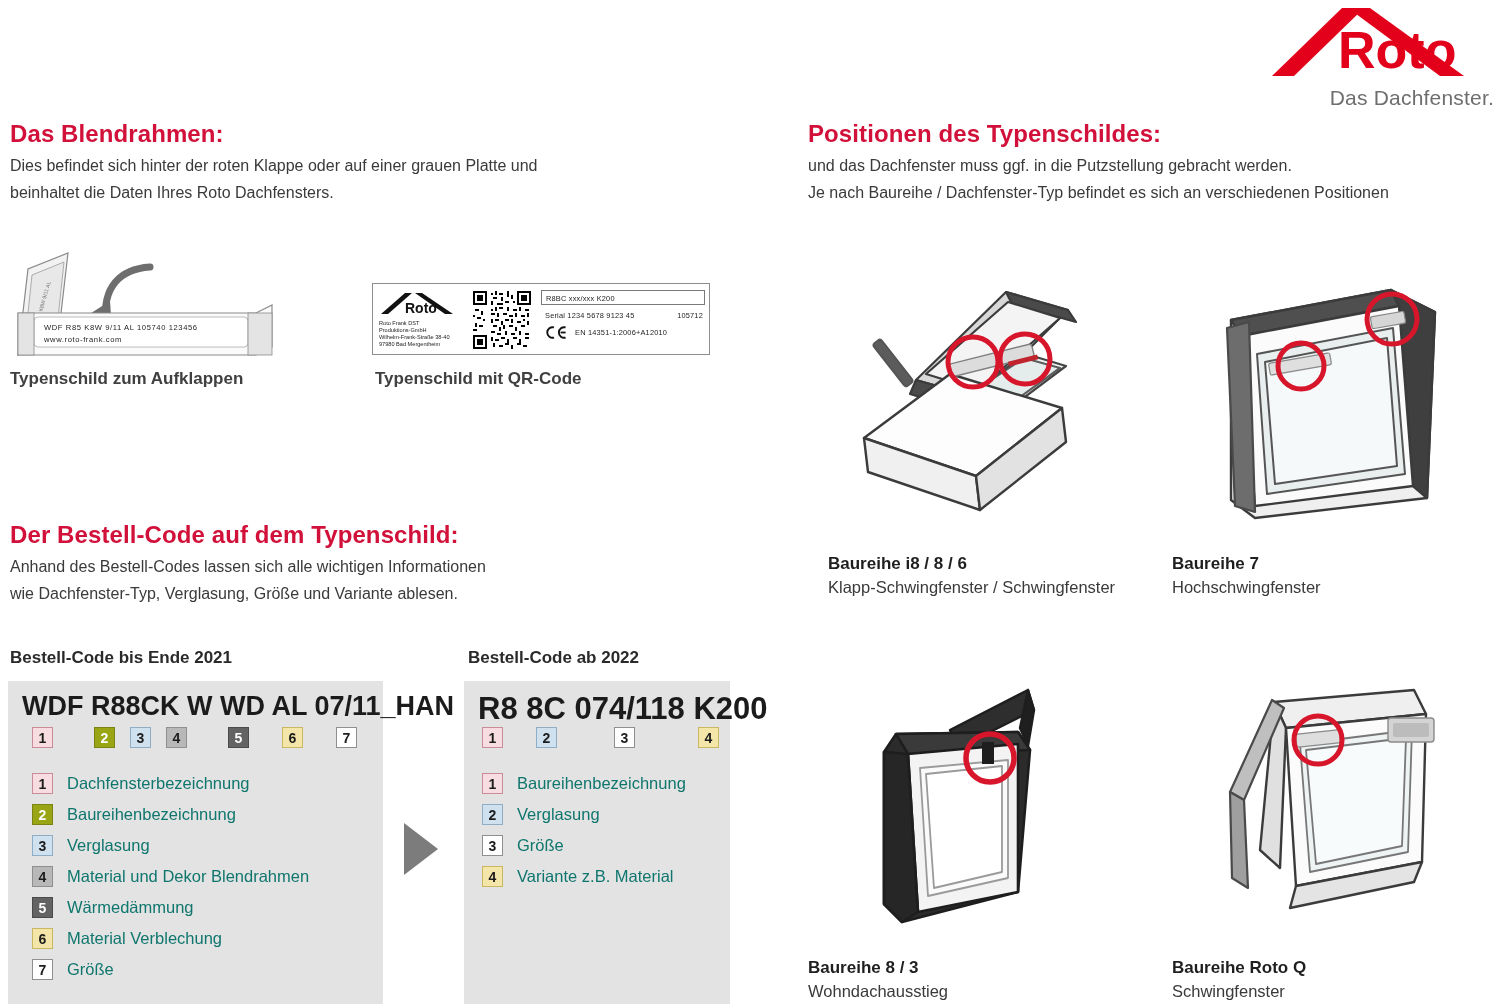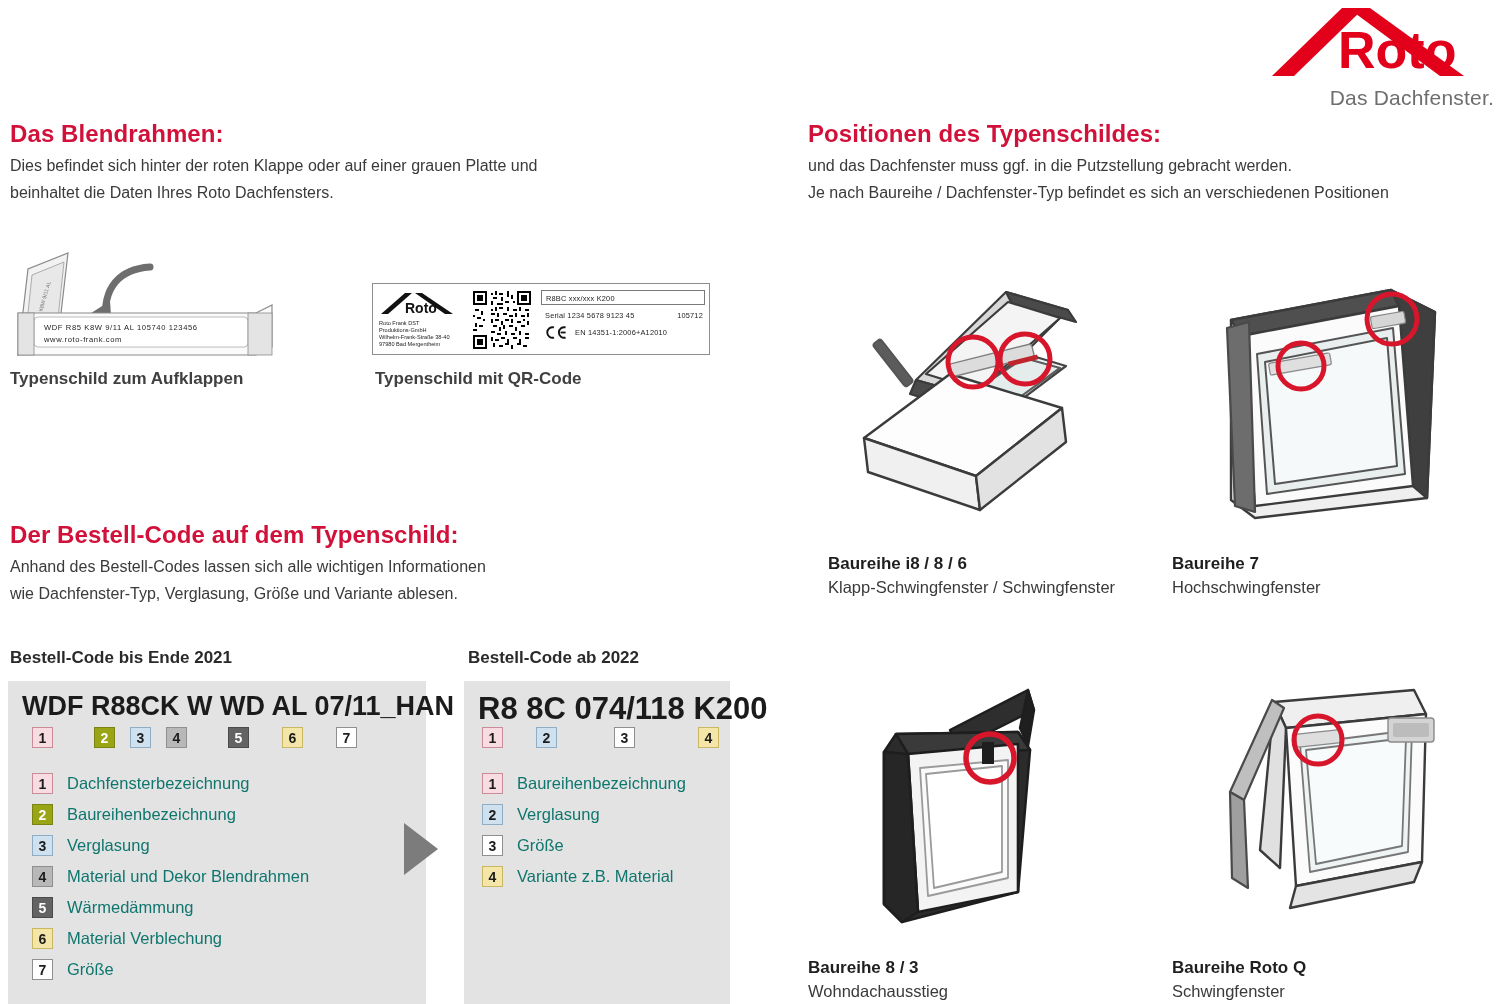--- a/index.html
+++ b/index.html
@@ -244,21 +244,21 @@
   </div>
   <div class="cap" style="left:375px;top:369px;">Typenschild mit QR-Code</div>
 
   <div class="h-red" style="left:10px;top:521px;">Der Bestell-Code auf dem Typenschild:</div>
   <div class="para" style="left:10px;top:553px;width:640px;">
     <div>Anhand des Bestell-Codes lassen sich alle wichtigen Informationen</div>
     <div>wie Dachfenster-Typ, Verglasung, Größe und Variante ablesen.</div>
   </div>
 
   <div class="code-title" style="left:10px;top:648px;">Bestell-Code bis Ende 2021</div>
-  <div class="panel" style="left:8px;top:681px;width:375px;height:323px;padding-left:43px;">
+  <div class="panel" style="left:8px;top:681px;width:375px;height:323px;">
     <div class="code-line" style="position:absolute;left:14px;top:10px;font-size:27px;">WDF R88CK W WD AL 07/11_HAN</div>
     <div id="old-segs" style="position:absolute;left:24px;top:46px;">
         <span style="position: absolute; left: 0px;"><span class="badge" style="background: rgb(247, 221, 226); color: rgb(27, 27, 27); border-color: rgb(201, 140, 152);">1</span></span>
         <span style="position: absolute; left: 62px;"><span class="badge" style="background: rgb(154, 165, 21); color: rgb(255, 255, 255); border-color: rgb(124, 132, 17);">2</span></span>
         <span style="position: absolute; left: 98px;"><span class="badge" style="background: rgb(207, 224, 238); color: rgb(27, 27, 27); border-color: rgb(143, 174, 198);">3</span></span>
         <span style="position: absolute; left: 134px;"><span class="badge" style="background: rgb(184, 184, 184); color: rgb(27, 27, 27); border-color: rgb(143, 143, 143);">4</span></span>
         <span style="position: absolute; left: 196px;"><span class="badge" style="background: rgb(99, 99, 99); color: rgb(255, 255, 255); border-color: rgb(74, 74, 74);">5</span></span>
         <span style="position: absolute; left: 250px;"><span class="badge" style="background: rgb(243, 230, 168); color: rgb(27, 27, 27); border-color: rgb(201, 183, 97);">6</span></span>
         <span style="position: absolute; left: 304px;"><span class="badge" style="background: rgb(255, 255, 255); color: rgb(27, 27, 27); border-color: rgb(143, 143, 143);">7</span></span>
       </div>

